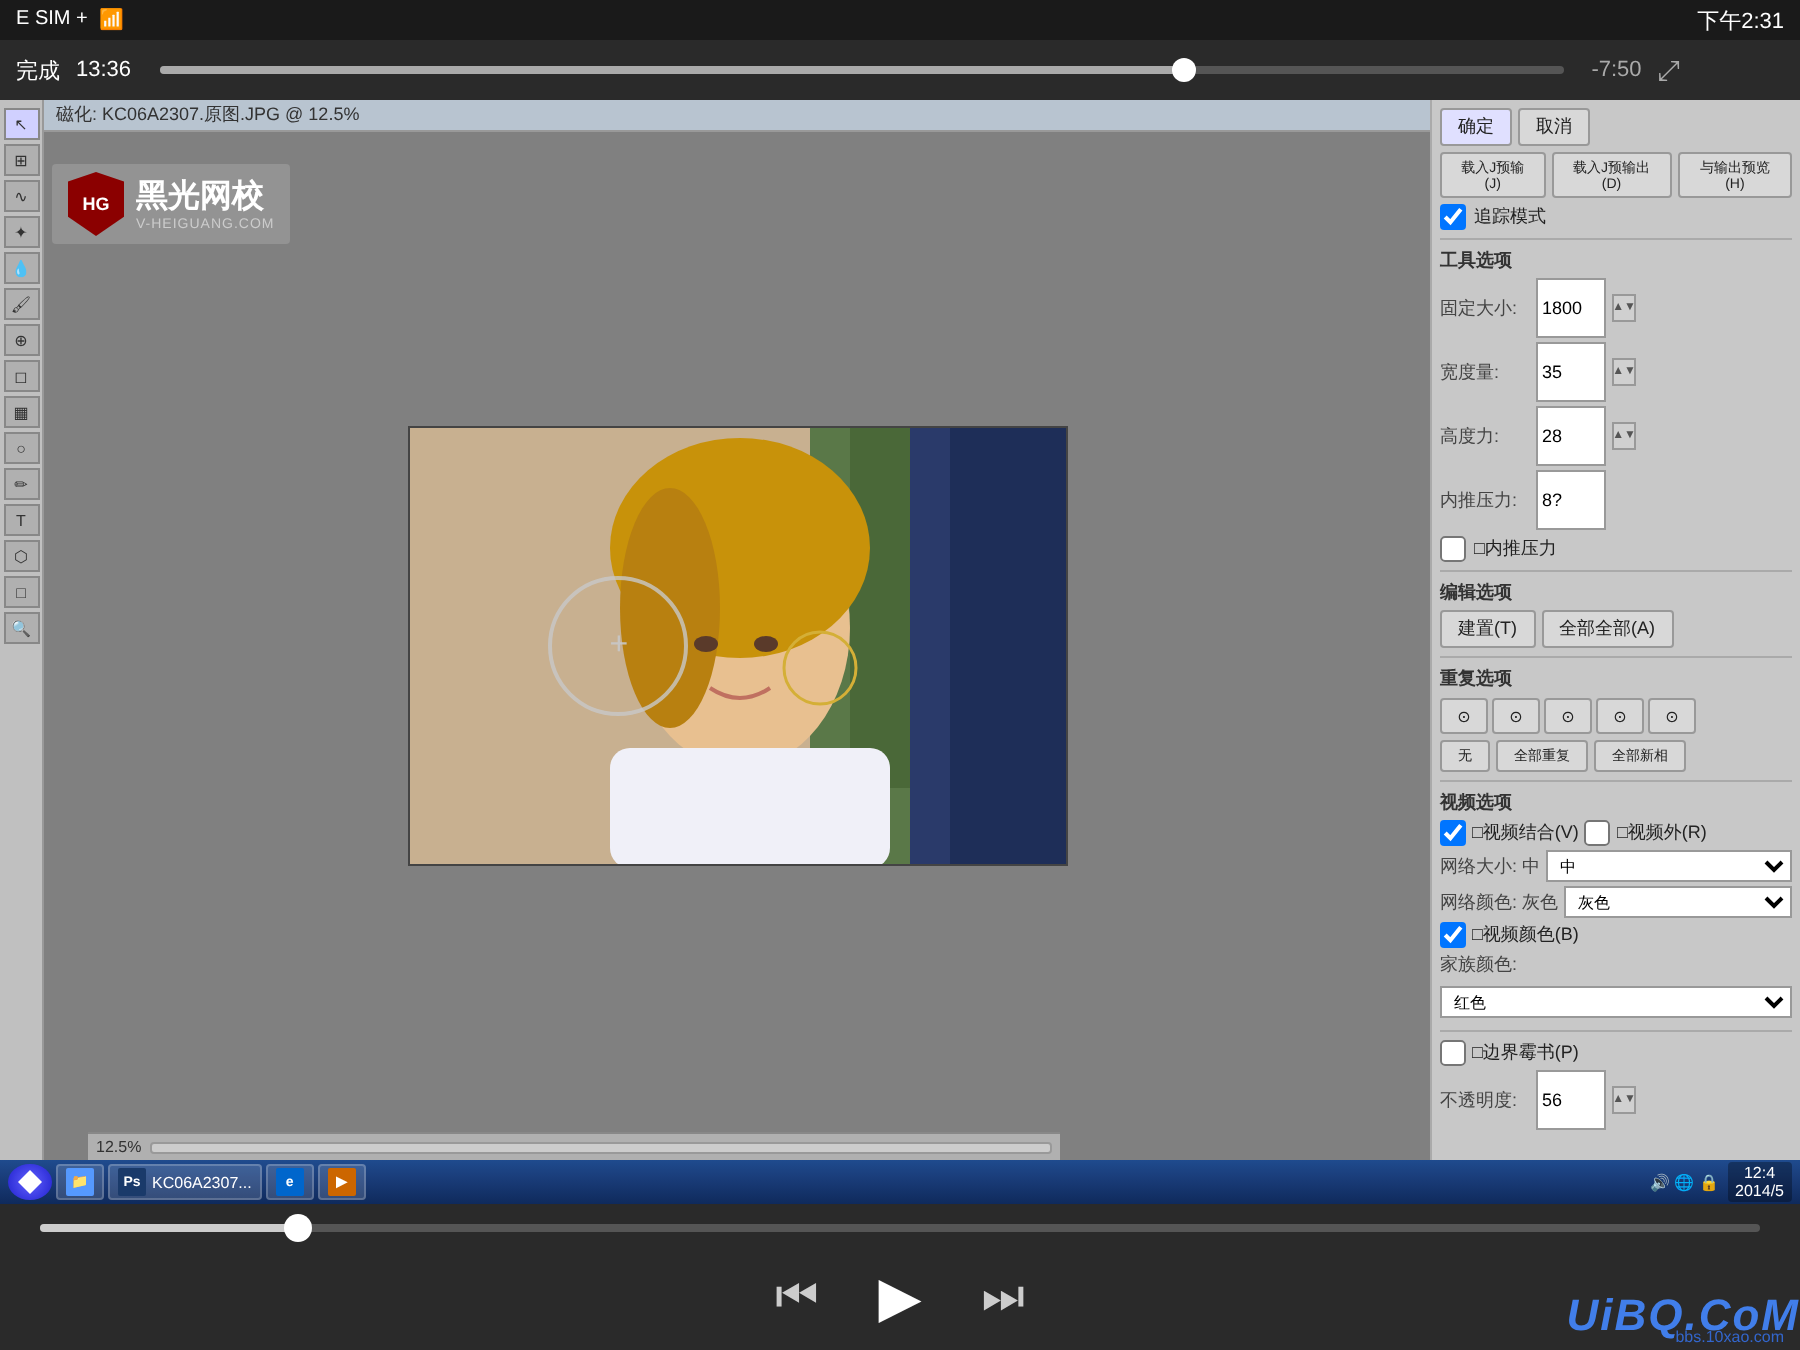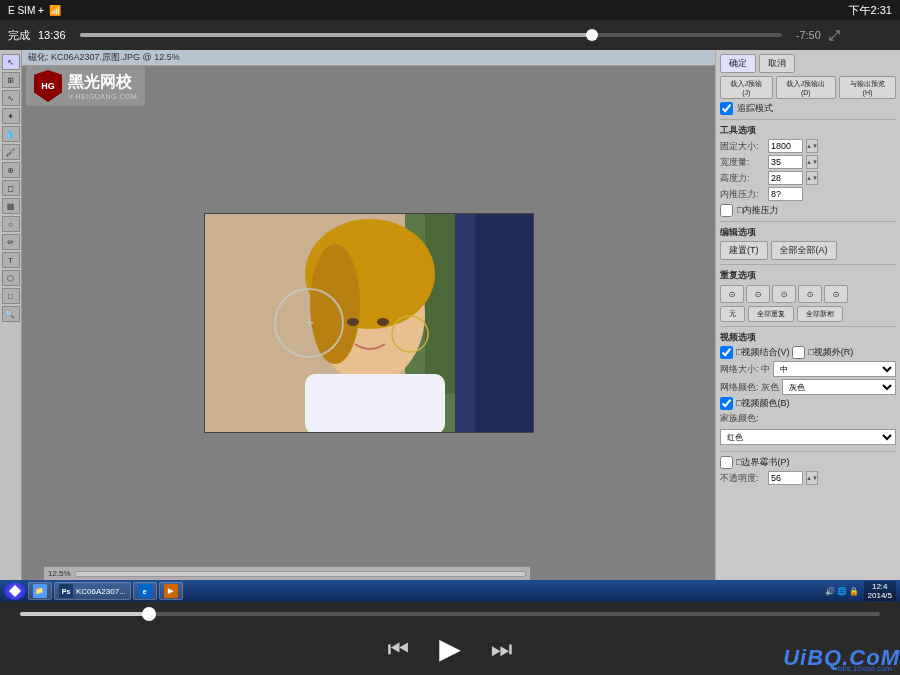--- a/index.html
+++ b/index.html
@@ -154,21 +154,21 @@
       width: 100%;
       height: calc(100% - 16px);
       display: flex;
       align-items: center;
       justify-content: center;
     }
 
     
     #logo-area {
       position: absolute;
-      top: 0;
+      top: 16px;
       left: 4px;
       display: flex;
       align-items: center;
       gap: 6px;
       background: rgba(255,255,255,0.15);
       padding: 4px 8px;
       border-radius: 2px;
     }
     .logo-shield {
       width: 28px;
@@ -300,21 +300,21 @@
       margin: 2px 0;
       font-size: 9px;
     }
     .panel-label {
       color: #444;
       white-space: nowrap;
       min-width: 45px;
     }
     .panel-input {
       width: 35px;
-      height: 14px;
+      height: 30px;
       border: 1px solid #999;
       background: #fff;
       font-size: 9px;
       padding: 0 2px;
     }
     .panel-spinner {
       width: 12px;
       height: 14px;
       background: #d0d0d0;
       border: 1px solid #999;

